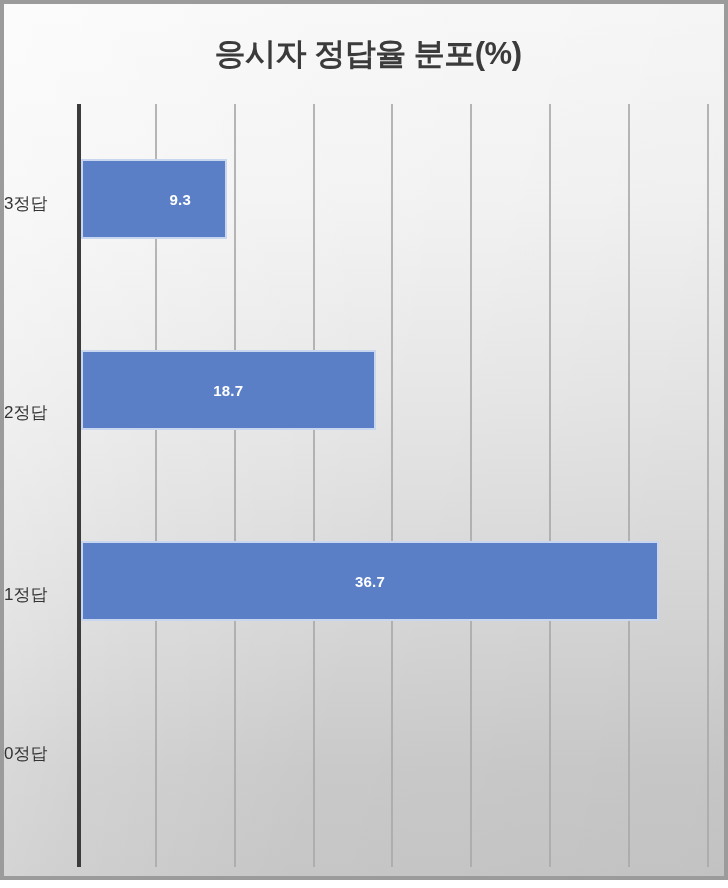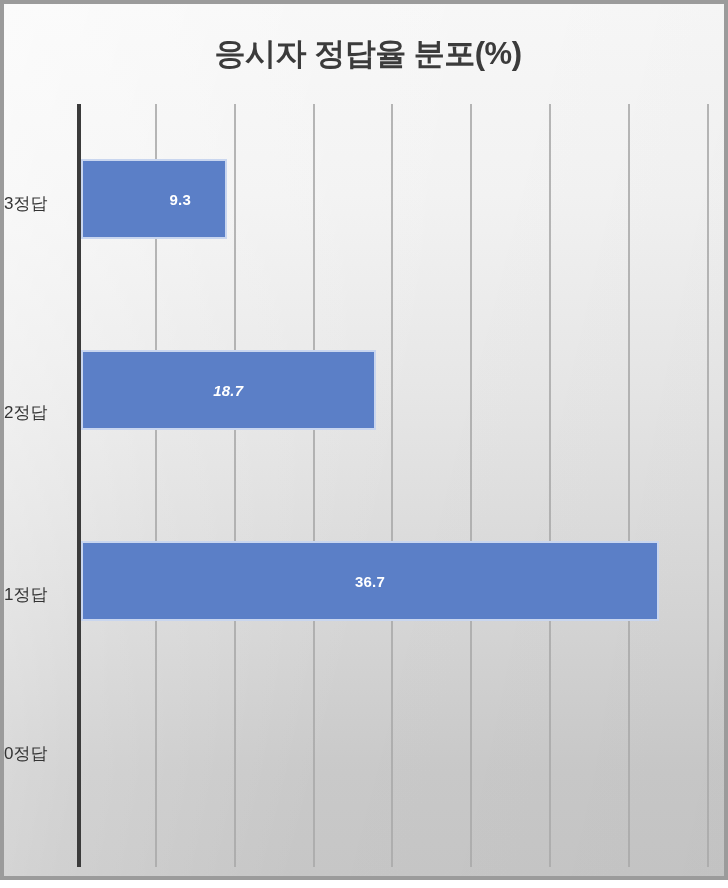--- a/index.html
+++ b/index.html
@@ -132,21 +132,21 @@
     <div class="gridline" style="left:630px"></div>
 
     <div id="value-axis-line"></div>
 
     <div class="cat-band" style="top:0%">
       <div class="bar" style="width: 142.475px;"></div>
       <div class="bar-label" style="left: 77.2375px; margin-left: 26px;">9.3</div>
     </div>
     <div class="cat-band" style="top:25%">
       <div class="bar" style="width: 290.525px;"></div>
-      <div class="bar-label" style="left: 151.262px; font-style: italic;">18.7</div>
+      <div class="bar-label" style="left: 151.262px;">18.7</div>
     </div>
     <div class="cat-band" style="top:50%">
       <div class="bar" style="width: 574.025px;"></div>
       <div class="bar-label" style="left: 293px;">36.7</div>
     </div>
 
   </div>
 
   <div class="cat-label" style="top:199px">3정답</div>
   <div class="cat-label" style="top:408px">2정답</div>

